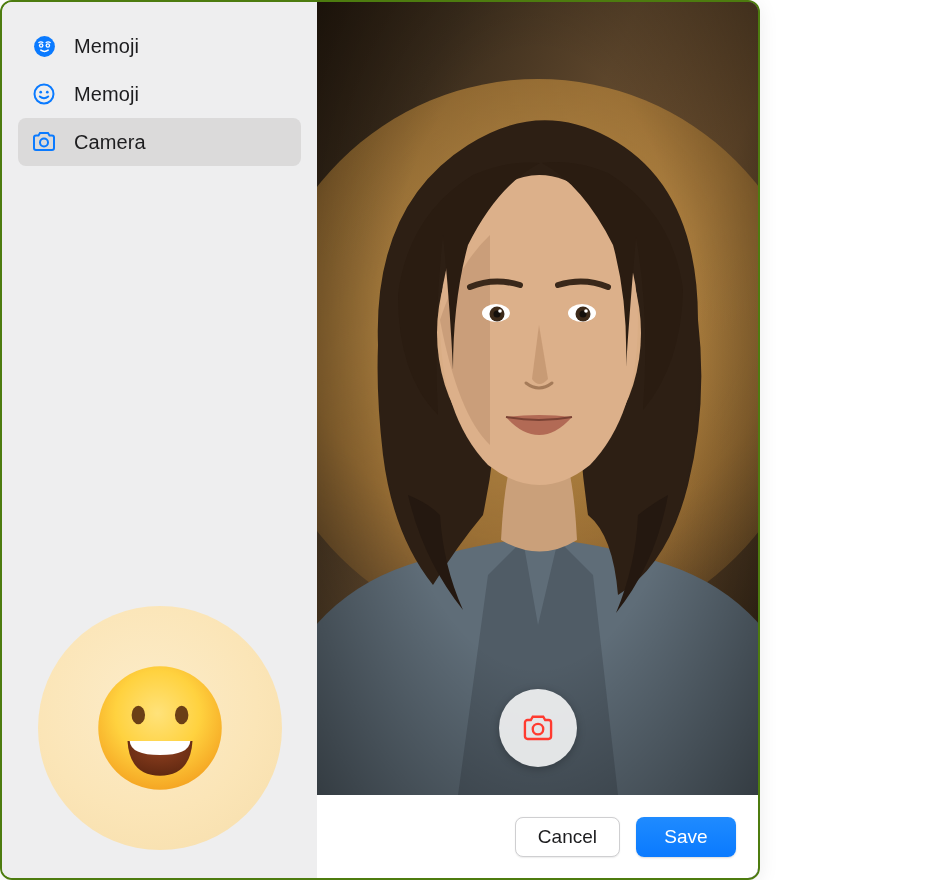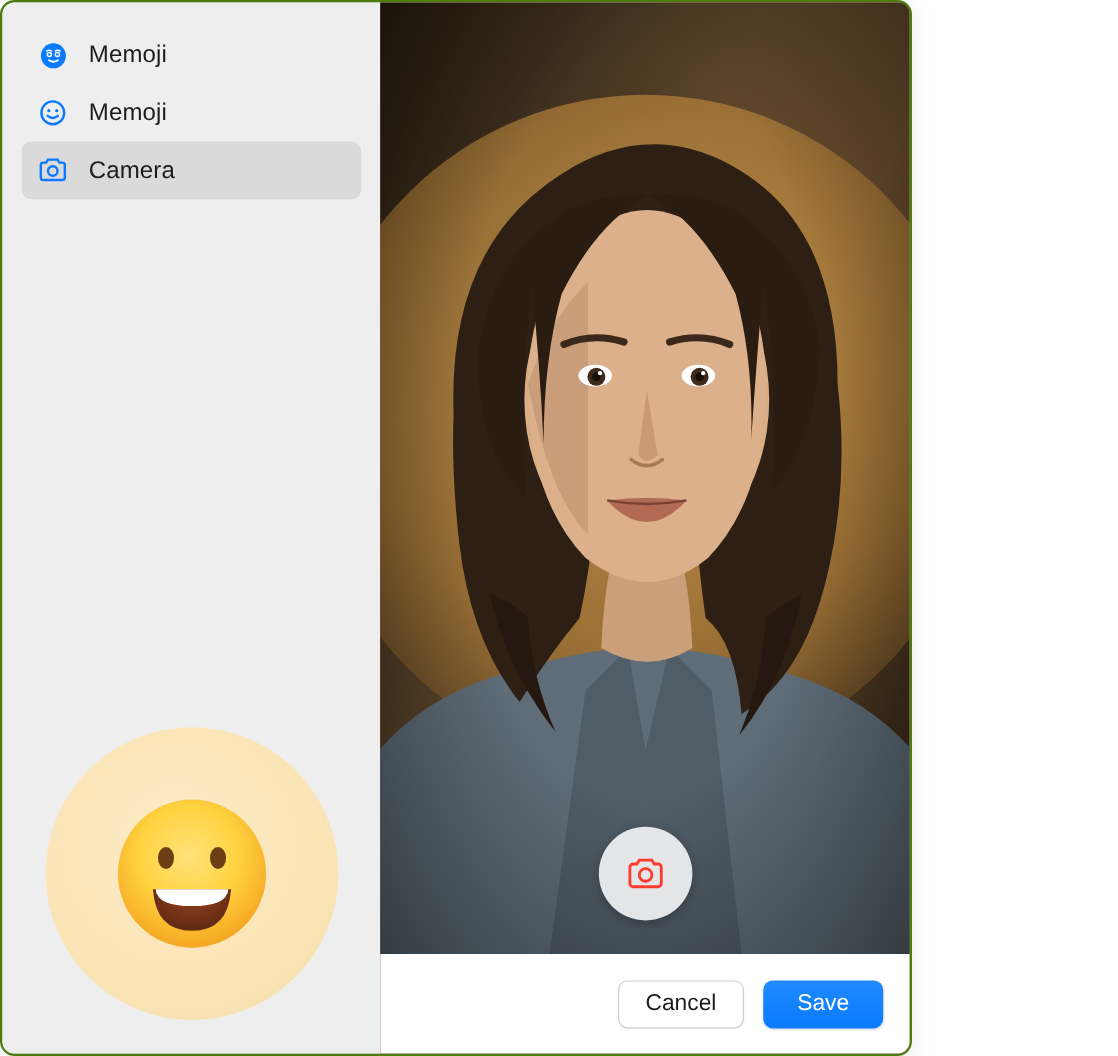--- a/index.html
+++ b/index.html
@@ -78,21 +78,21 @@
       justify-content: center;
     }
     .emoji-face {
       width: 130px;
       height: 130px;
     }
     .main {
       flex: 1;
       display: flex;
       flex-direction: column;
-      background: #7f1d1d;
+      background: #0f172a;
     }
     .camera-preview {
       height: 793px;
       position: relative;
       overflow: hidden;
       background: #3a2a18;
     }
     .preview-bg {
       position: absolute;
       inset: 0;

